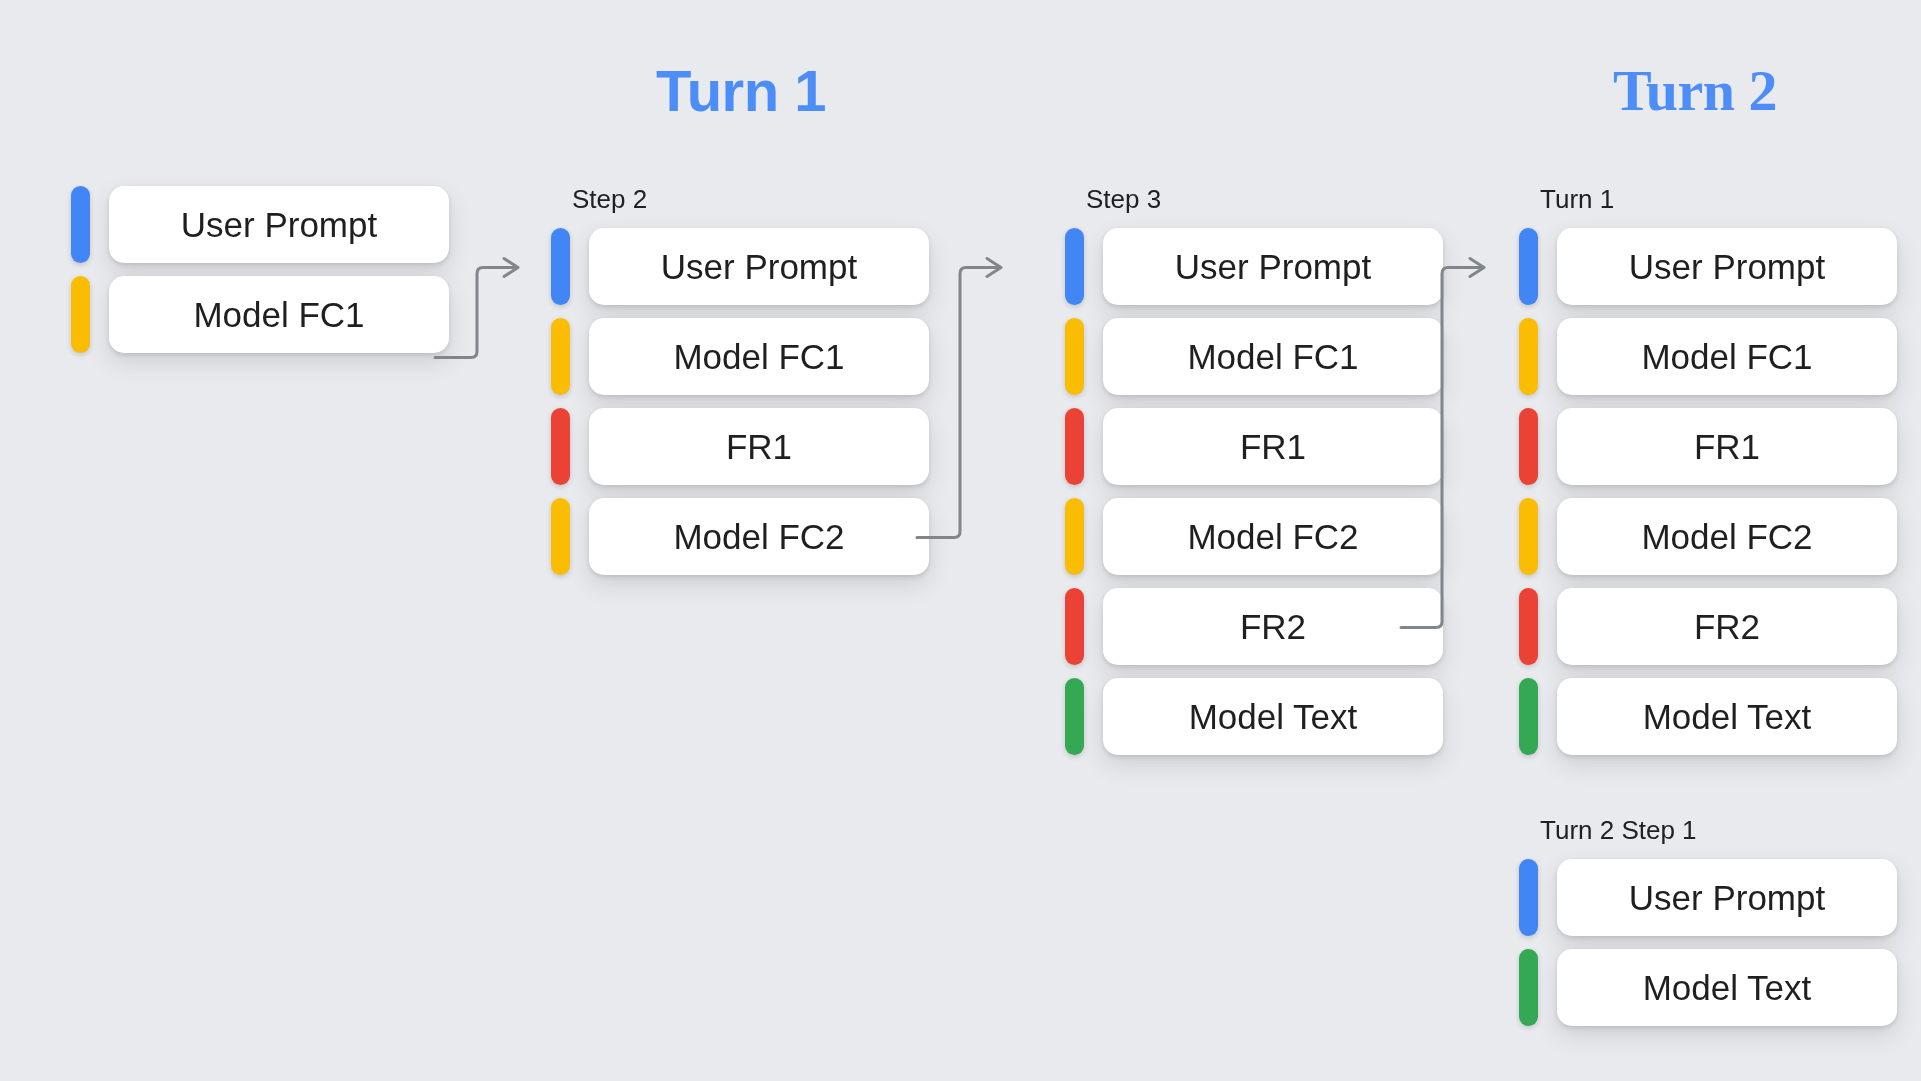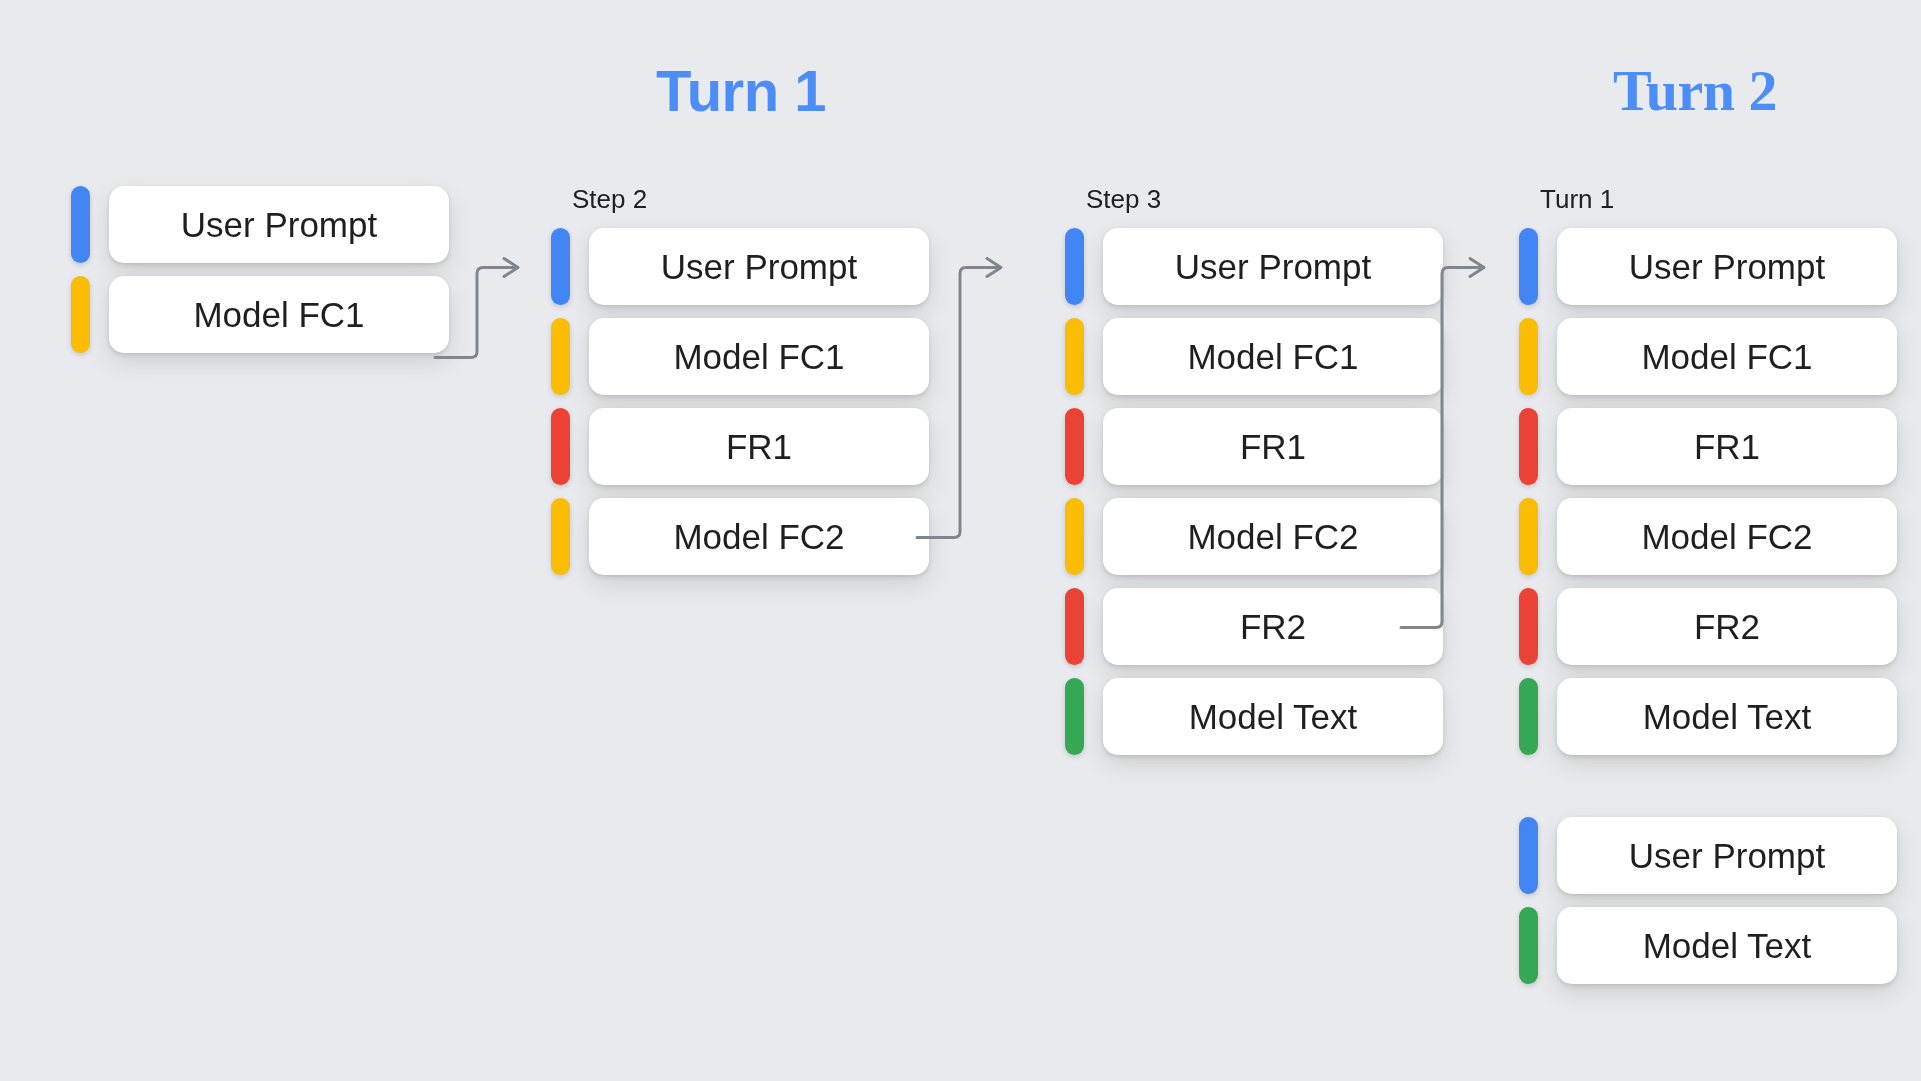--- a/index.html
+++ b/index.html
@@ -181,20 +181,21 @@
         <div class="box">FR2</div>
       </div>
       <div class="row">
         <span class="bar" style="background: rgb(52, 168, 83);"></span>
         <div class="box">Model Text</div>
       </div>
     </div>
   </section>
 
   <section class="column" id="col-4">
+    <div class="col-label">Turn 2 Step 1</div>
     <div class="rows">
       <div class="row">
         <span class="bar" style="background: rgb(66, 133, 244);"></span>
         <div class="box">User Prompt</div>
       </div>
       <div class="row">
         <span class="bar" style="background: rgb(52, 168, 83);"></span>
         <div class="box">Model Text</div>
       </div>
     </div>

